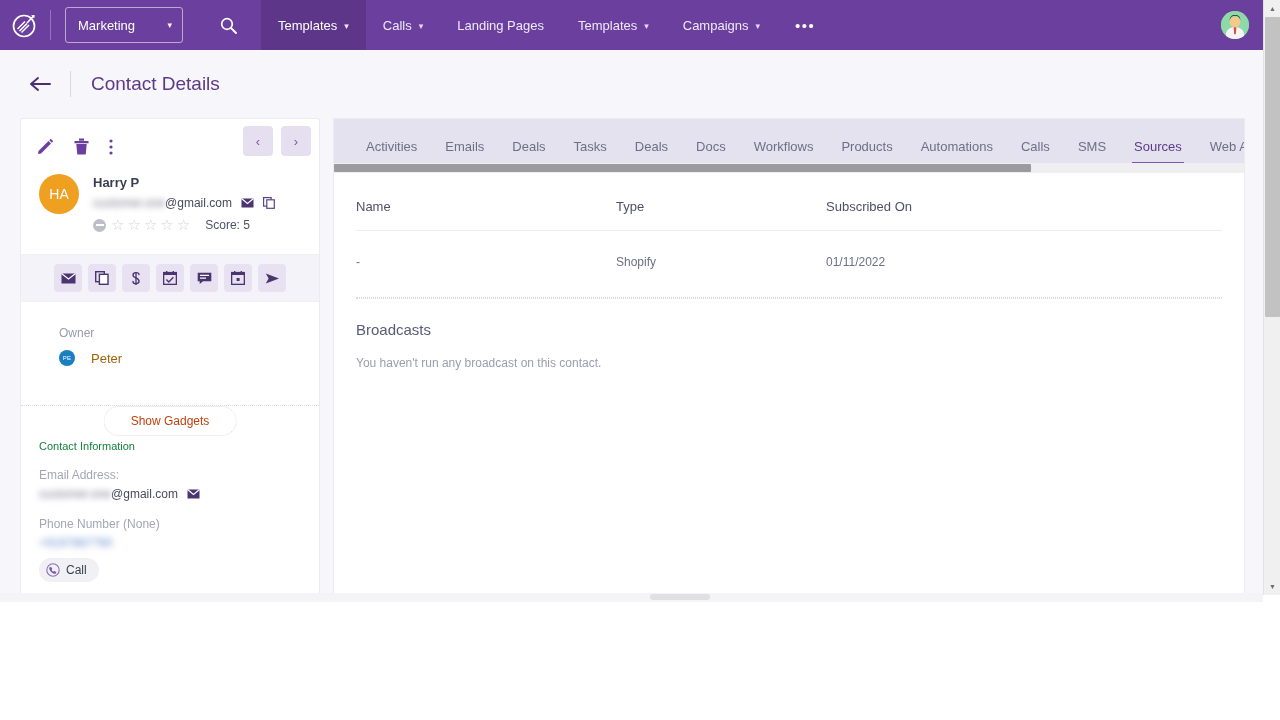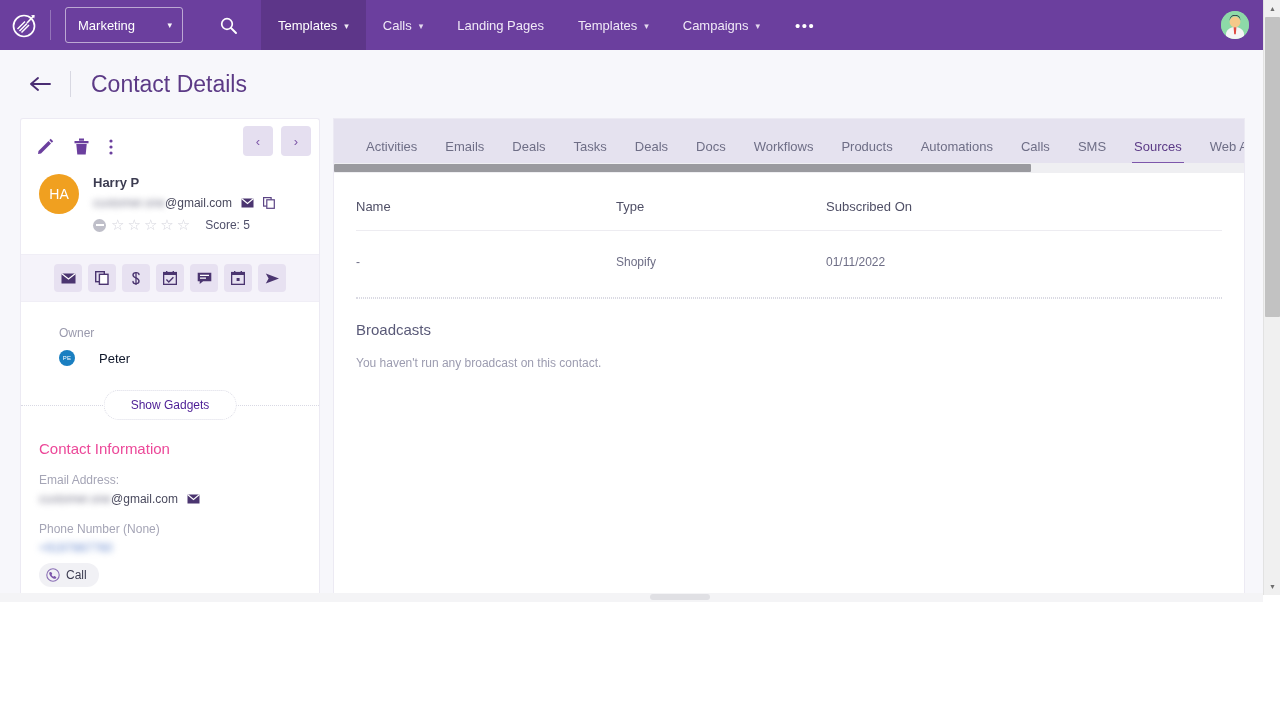--- a/index.html
+++ b/index.html
@@ -69,21 +69,21 @@
     position: absolute; top: 50px; left: 0;
     width: 1263px; height: 68px;
     background: #f7f7fb;
     display: flex; align-items: center;
   }
   .back-arrow {
     margin-left: 28px; width: 26px; height: 26px;
     display:flex; align-items:center; justify-content:center;
   }
   .header-divider { width: 1px; height: 26px; background: #d8d8e2; margin: 0 20px 0 16px; }
-  .page-title { font-size: 23px; color: #5c3a86; font-weight: 400; }
+  .page-title { font-size: 19px; color: #5c3a86; font-weight: 400; }
 
   
   .body-area {
     position: absolute; top: 118px; left: 0;
     width: 1263px; height: 477px;
     background: #f7f7fb;
   }
 
   
   .left-card {
@@ -152,37 +152,37 @@
 
   .owner-block { padding: 24px 0 0 38px; }
   .owner-label { font-size: 12px; color: #9a9aad; }
   .owner-row { display: flex; align-items: center; margin-top: 10px; }
   .owner-avatar {
     width: 16px; height: 16px; border-radius: 50%;
     background: #1a7fc1; color: #fff;
     font-size: 6px; display: flex; align-items: center; justify-content: center;
     letter-spacing: .3px;
   }
-  .owner-name { margin-left: 24px; font-size: 13px; color: #0f172a; }
+  .owner-name { margin-left: 16px; font-size: 13px; color: #a16207; }
 
   .gadget-row { position: relative; margin-top: 24px; height: 30px; }
   .gadget-line {
     position: absolute; left: 0; right: 0; top: 15px;
     border-top: 1px dotted #d9d9e4;
   }
   .show-gadgets {
-    position: absolute; left: 50%; transform: translateX(-50%); top: 0;
+    position: absolute; left: 50%; transform: translateX(-50%); top: 16px;
     border: 1px dotted #dcdce6; border-radius: 16px;
     background: #ffffff;
     padding: 7px 26px;
-    font-size: 12px; color: #4c1d95; white-space: nowrap;
+    font-size: 12px; color: #c2410c; white-space: nowrap;
   }
 
   .contact-info { padding: 20px 0 0 18px; }
-  .ci-title { font-size: 15px; color: #ec4899; }
+  .ci-title { font-size: 11px; color: #15803d; }
   .ci-label { font-size: 12px; color: #a5a5b6; margin-top: 16px; }
   .ci-value { display: flex; align-items: center; font-size: 12px; color: #4a4a5e; margin-top: 5px; }
   .call-btn {
     margin-top: 8px; display: inline-flex; align-items: center; gap: 6px;
     background: #f1f1f5; border-radius: 14px;
     padding: 5px 12px 5px 7px; font-size: 12px; color: #3c3c51;
   }
 
   
   .right-panel {

